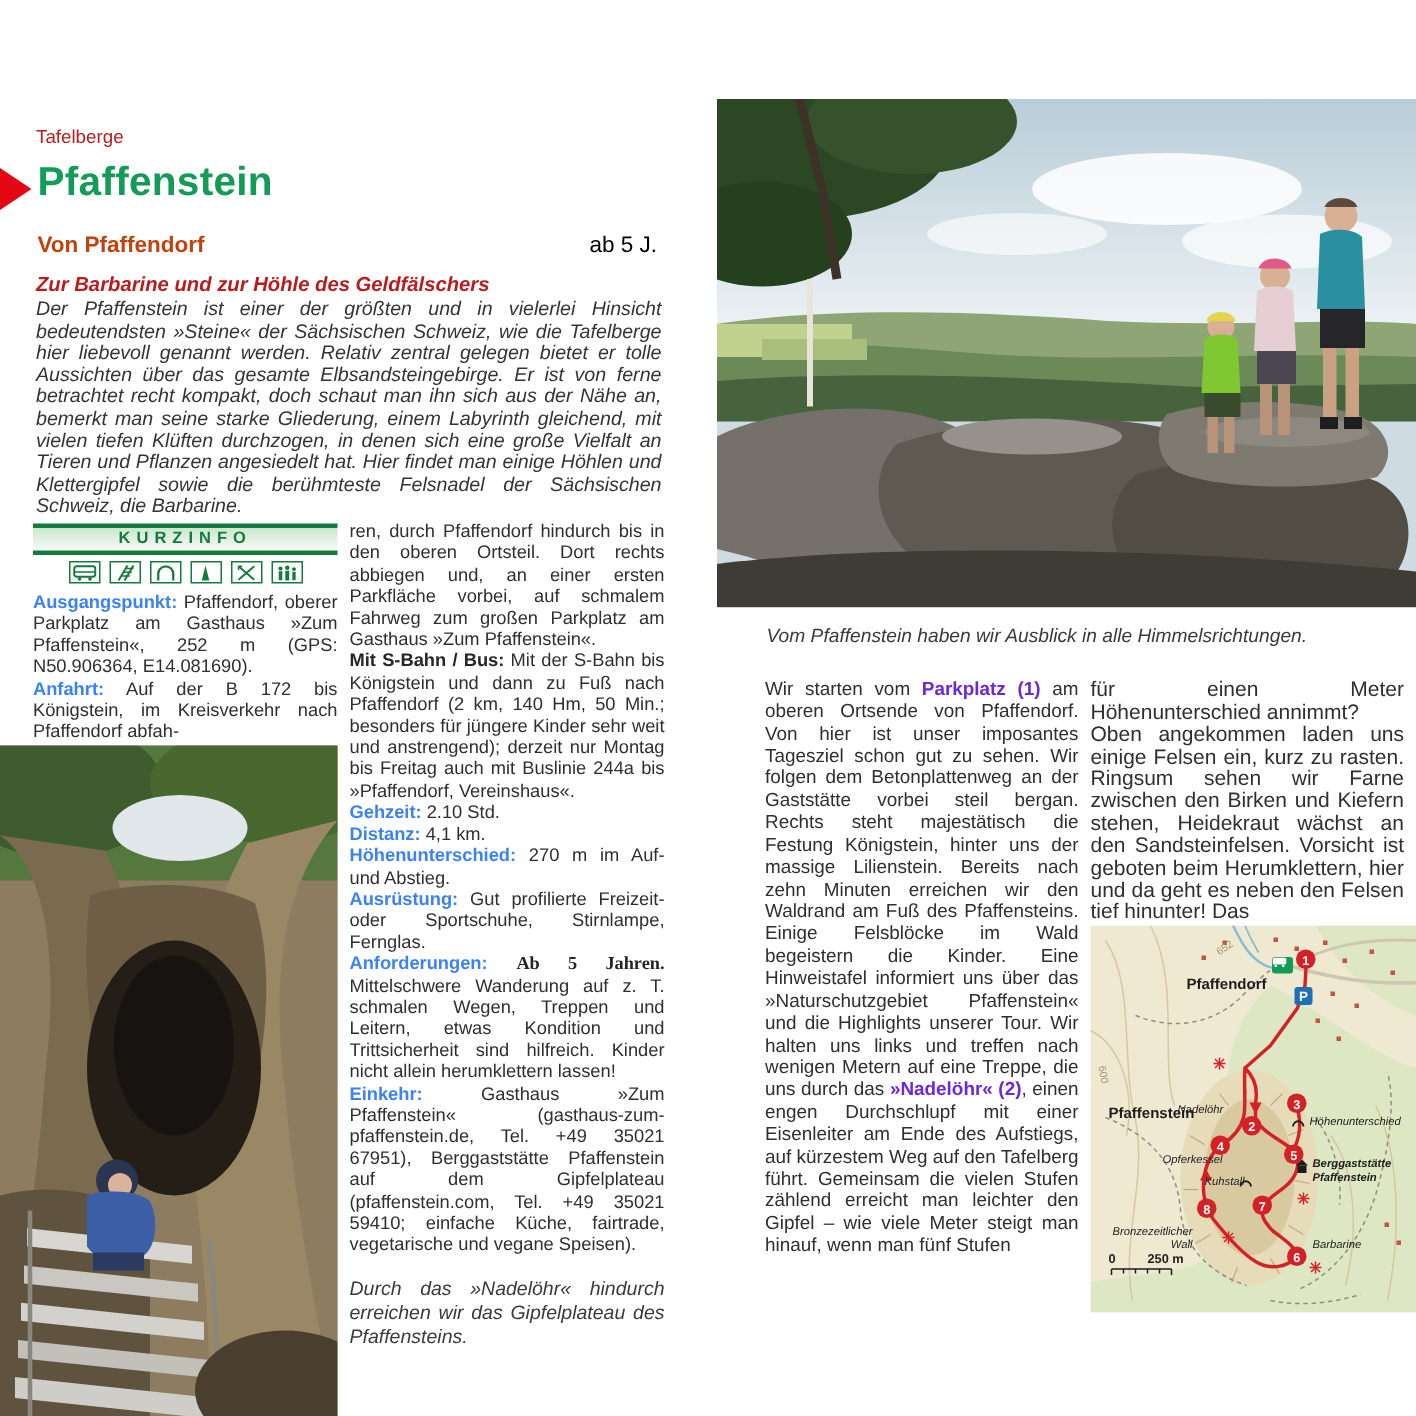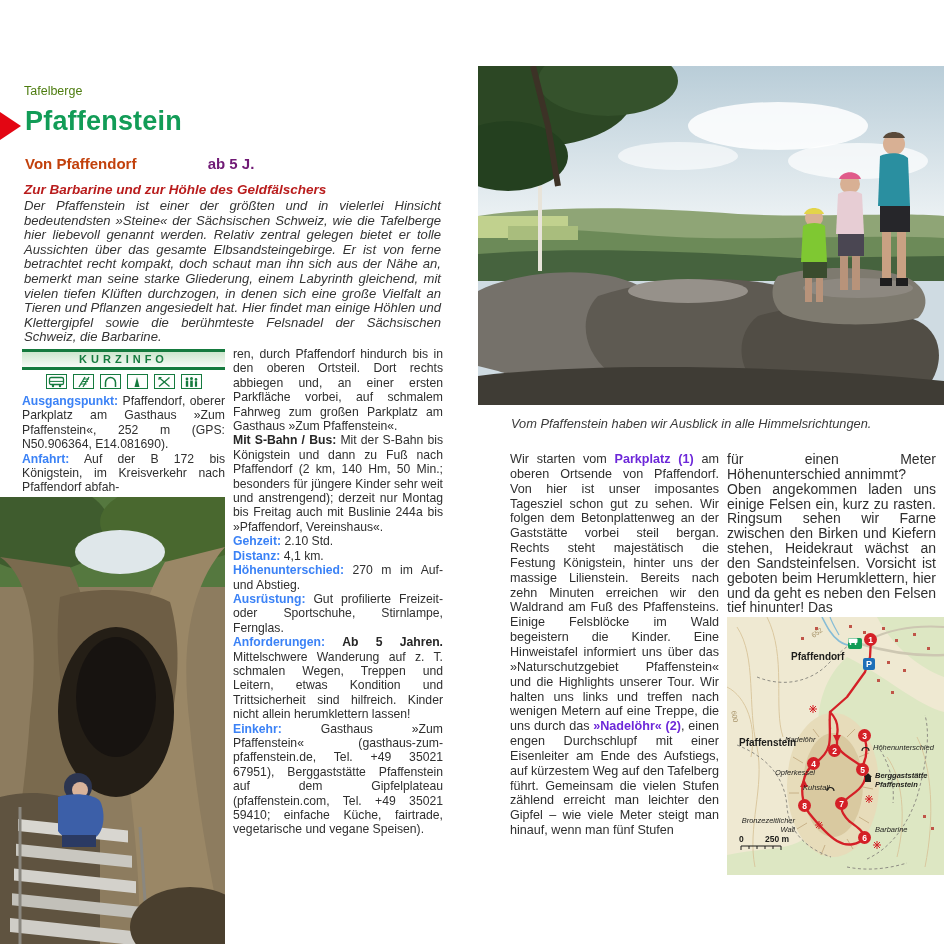--- a/index.html
+++ b/index.html
@@ -1,46 +1,46 @@
 <!DOCTYPE html>
 <html><head>
 <meta charset="utf-8">
 <style>
   html,body{margin:0;padding:0;background:#ffffff;}
   .page{position:relative;width:944px;height:944px;background:#fff;overflow:hidden;
         font-family:"Liberation Sans",sans-serif;color:#3a3a3a;}
   .abs{position:absolute;}
 
   
-  .eyebrow{left:24px;top:84px;font-size:12.5px;color:#4d7c0f;}
+  .eyebrow{left:24px;top:84px;font-size:12.5px;color:#b91c1c;}
   .title-arrow{left:0;top:112px;width:0;height:0;border-top:14px solid transparent;
                border-bottom:14px solid transparent;border-left:21px solid #e30613;}
   .page-title{left:25px;top:106px;font-size:27px;font-weight:bold;color:#129c57;letter-spacing:.2px;}
   .subtitle{left:25px;top:155px;font-size:15px;font-weight:bold;color:#c2410c;}
-  .age{left:24px;top:155px;width:414px;text-align:center;font-size:15px;font-weight:bold;color:#701a75;}
+  .age{left:24px;top:155px;width:414px;text-align:right;font-size:15px;font-weight:normal;color:#000000;}
 
   
   .intro-heading{left:24px;top:182px;width:417px;font-size:13.5px;font-weight:bold;
                  font-style:italic;color:#b91c1c;}
   .intro-body{left:24px;top:199px;width:417px;font-size:13.1px;font-style:italic;
               line-height:14.6px;text-align:justify;color:#343434;}
 
   
   .kurzinfo{left:22px;top:349px;width:203px;}
   .ki-bar{height:15px;line-height:15px;border-top:3px solid #157a3e;border-bottom:3px solid #157a3e;
           background:linear-gradient(#cde6cd,#f7fbf7);text-align:center;font-size:11px;
           font-weight:bold;letter-spacing:4px;color:#157a3e;}
   .ki-icons{display:flex;justify-content:center;gap:6px;padding:4px 0 5px 0;}
   .ki-icon{width:21px;height:15px;border:1.4px solid #157a3e;background:#fdfefd;box-sizing:border-box;
            display:flex;align-items:center;justify-content:center;}
   .ki-icon svg{display:block;}
   .ki-text p{margin:0;font-size:12.2px;line-height:14.4px;text-align:justify;color:#2f2f2f;}
   .ki-label{color:#3b82f6;font-weight:bold;}
   .ki-label.dark{color:#262626;}
-  .lead{font-weight:bold;color:#262626;}
+  .lead{font-weight:bold;color:#262626;font-family:Liberation Serif, serif;}
 
   
   .midcol{left:233px;top:347px;width:210px;}
   .midcol p{margin:0;font-size:12.2px;line-height:14.4px;text-align:justify;color:#2f2f2f;}
   .note{margin-top:14px !important;font-style:italic;font-size:13px !important;
         line-height:16px !important;color:#3a3a3a !important;}
 
   
   .photo-left{left:0;top:497px;width:225px;height:447px;overflow:hidden;background:#7b6b50;}
   .photo-main{left:478px;top:66px;width:466px;height:339px;overflow:hidden;background:#cfdbe2;}
@@ -167,20 +167,21 @@
     </p>
     <p>
       <span class="ki-label">Anforderungen:</span>
       <span class="lead">Ab 5 Jahren.</span>
       <span>Mittelschwere Wanderung auf z. T. schmalen Wegen, Treppen und Leitern, etwas Kondition und Trittsicherheit sind hilfreich. Kinder nicht allein herumklettern lassen!</span>
     </p>
     <p>
       <span class="ki-label">Einkehr:</span>
       <span>Gasthaus »Zum Pfaffenstein« (gasthaus-zum-pfaffenstein.de, Tel. +49 35021 67951), Berggaststätte Pfaffenstein auf dem Gipfelplateau (pfaffenstein.com, Tel. +49 35021 59410; einfache Küche, fairtrade, vegetarische und vegane Speisen).</span>
     </p>
+    <p class="note">Durch das »Nadelöhr« hindurch erreichen wir das Gipfelplateau des Pfaffensteins.</p>
   </div>
 
   <div class="abs photo-left">
     <svg width="225" height="447" viewBox="0 0 225 447">
       <rect width="225" height="447" fill="#8d7c5f"></rect>
       <rect y="0" width="225" height="90" fill="#55783f"></rect>
       <ellipse cx="40" cy="30" rx="70" ry="45" fill="#3f5c2e"></ellipse>
       <ellipse cx="180" cy="25" rx="80" ry="40" fill="#49682f"></ellipse>
       <ellipse cx="120" cy="55" rx="45" ry="22" fill="#dfe7ea"></ellipse>
       <path d="M0,60 C30,80 40,140 30,220 C25,300 10,380 0,447 L90,447 C80,360 85,280 95,220 C100,170 90,110 70,70 Z" fill="#7a6a4e"></path>

